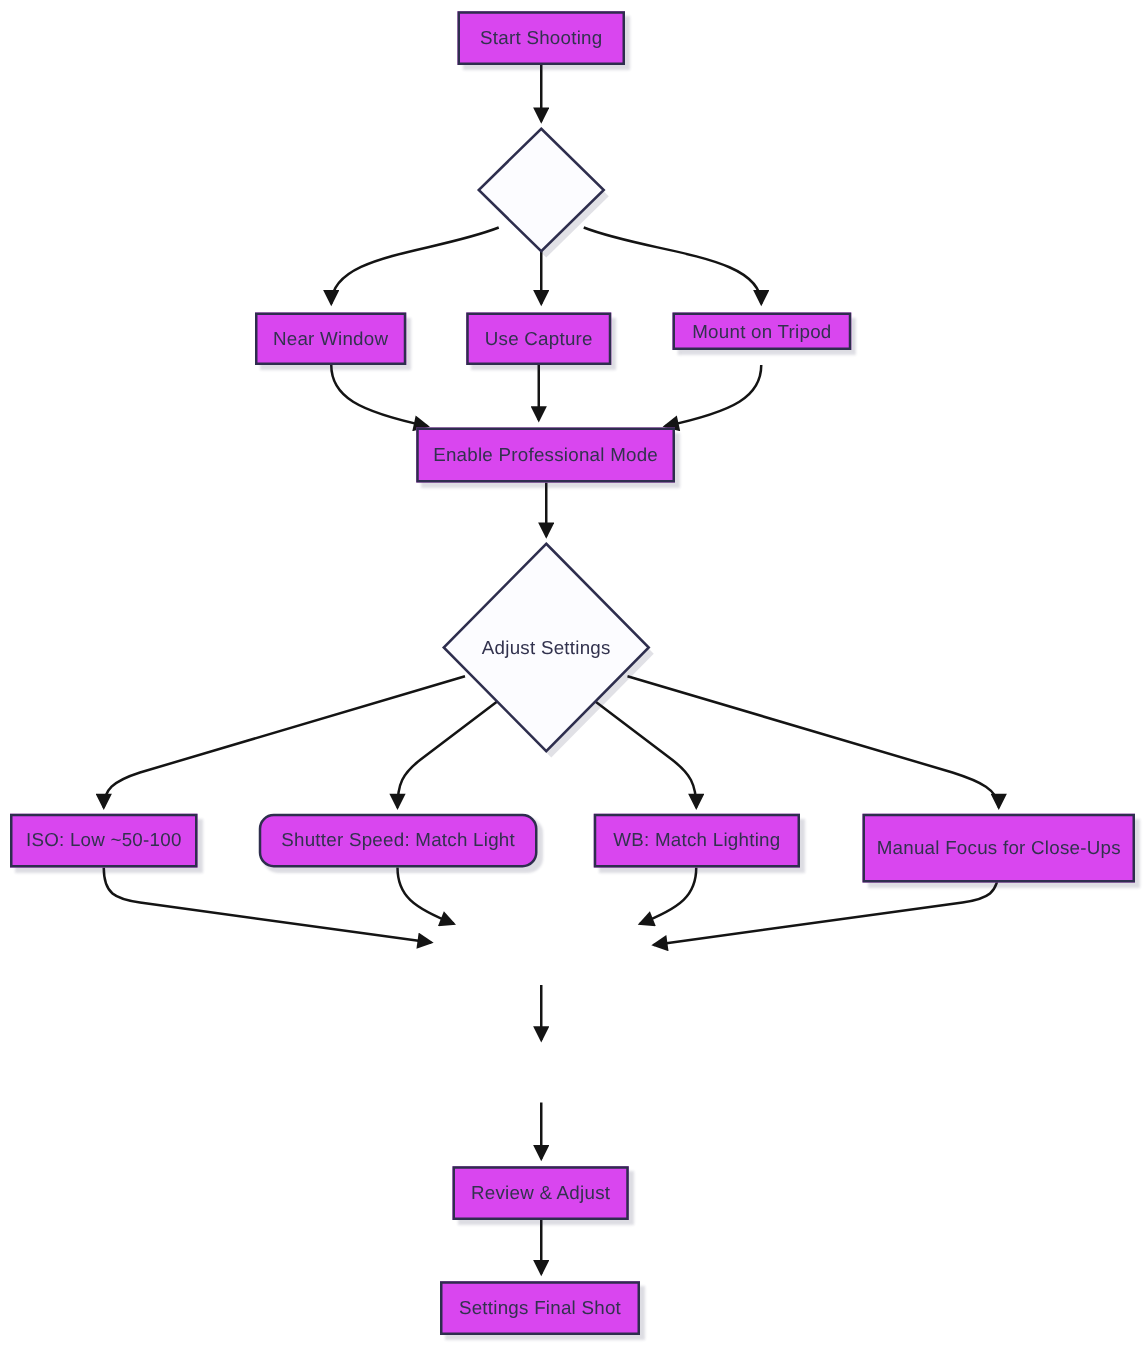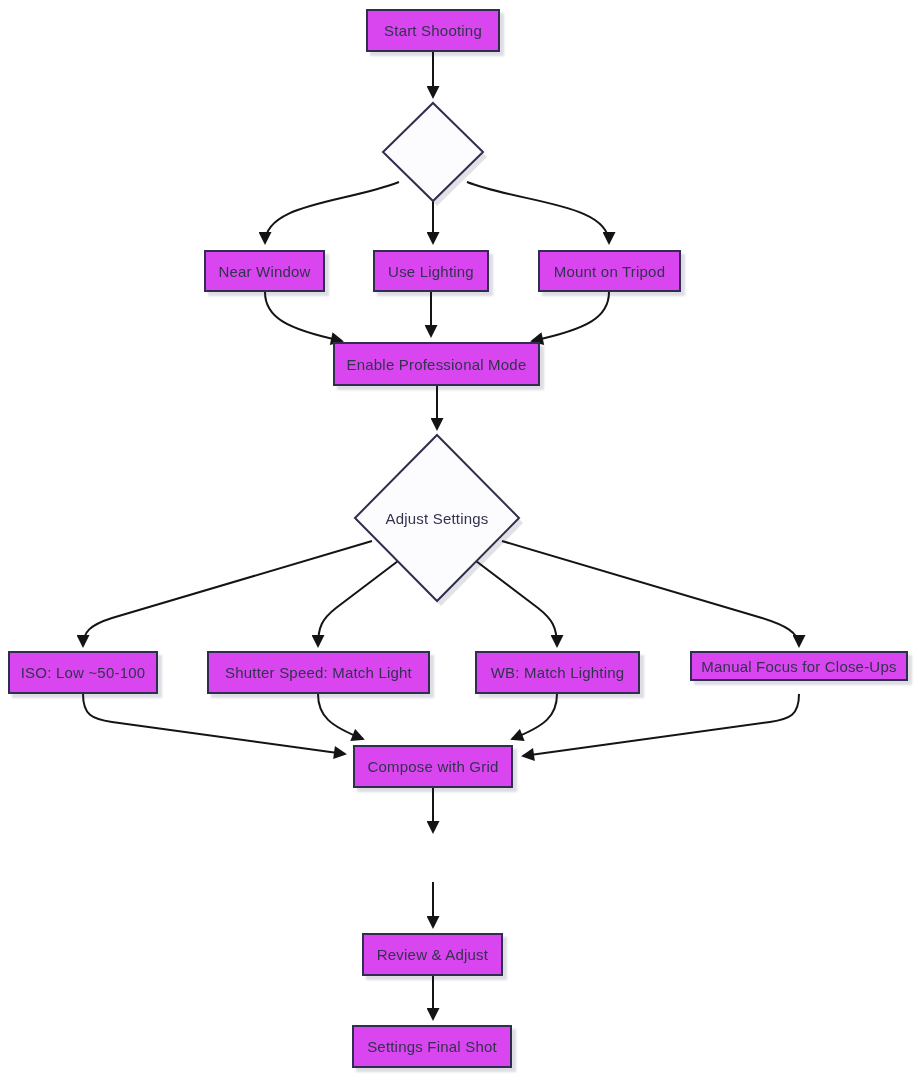--- a/index.html
+++ b/index.html
@@ -81,50 +81,47 @@
 
   <div class="node" style="left:366px;top:9px;width:134px;height:43px;">
     <span>Start Shooting</span>
   </div>
 
   <div class="node" style="left:204px;top:250px;width:121px;height:42px;">
     <span>Near Window</span>
   </div>
 
   <div class="node" style="left:373px;top:250px;width:116px;height:42px;">
-    <span>Use Lighting</span>
+    <span>Use Capture</span>
   </div>
 
-  <div class="node" style="left:538px;top:250px;width:143px;height:42px;">
+  <div class="node" style="left:538px;top:250px;width:143px;height:30px;">
     <span>Mount on Tripod</span>
   </div>
 
   <div class="node" style="left:333px;top:342px;width:207px;height:44px;">
     <span>Enable Professional Mode</span>
   </div>
 
   <div class="node" style="left:8px;top:651px;width:150px;height:43px;">
     <span>ISO: Low ~50-100</span>
   </div>
 
-  <div class="node" style="left:207px;top:651px;width:223px;height:43px;">
+  <div class="node" style="left:207px;top:651px;width:223px;height:43px;border-radius:12px;">
     <span>Shutter Speed: Match Light</span>
   </div>
 
   <div class="node" style="left:475px;top:651px;width:165px;height:43px;">
     <span>WB: Match Lighting</span>
   </div>
 
-  <div class="node" style="left:690px;top:651px;width:218px;height:30px;">
+  <div class="node" style="left:690px;top:651px;width:218px;height:55px;">
     <span>Manual Focus for Close-Ups</span>
   </div>
 
-  <div class="node" style="left:353px;top:745px;width:160px;height:43px;">
-    <span>Compose with Grid</span>
-  </div>
 
 
   <div class="node" style="left:362px;top:933px;width:141px;height:43px;">
     <span>Review &amp; Adjust</span>
   </div>
 
   <div class="node" style="left:352px;top:1025px;width:160px;height:43px;">
     <span>Settings Final Shot</span>
   </div>
 

